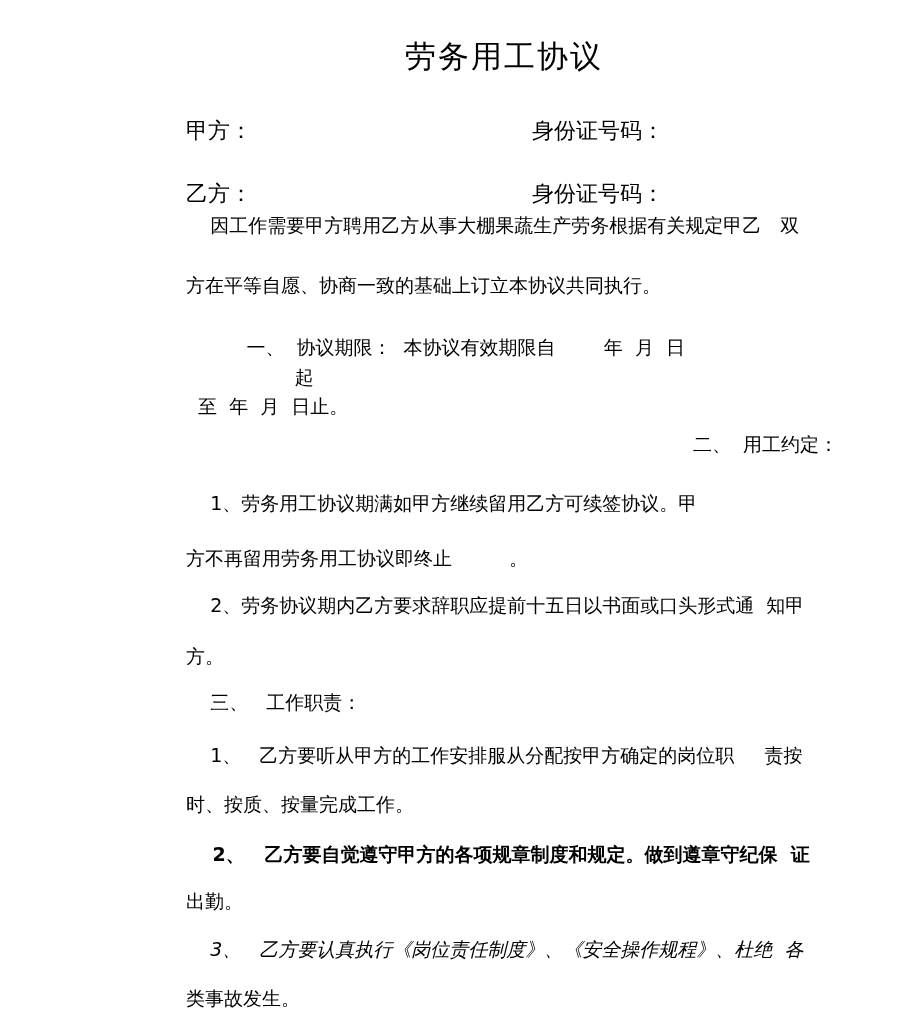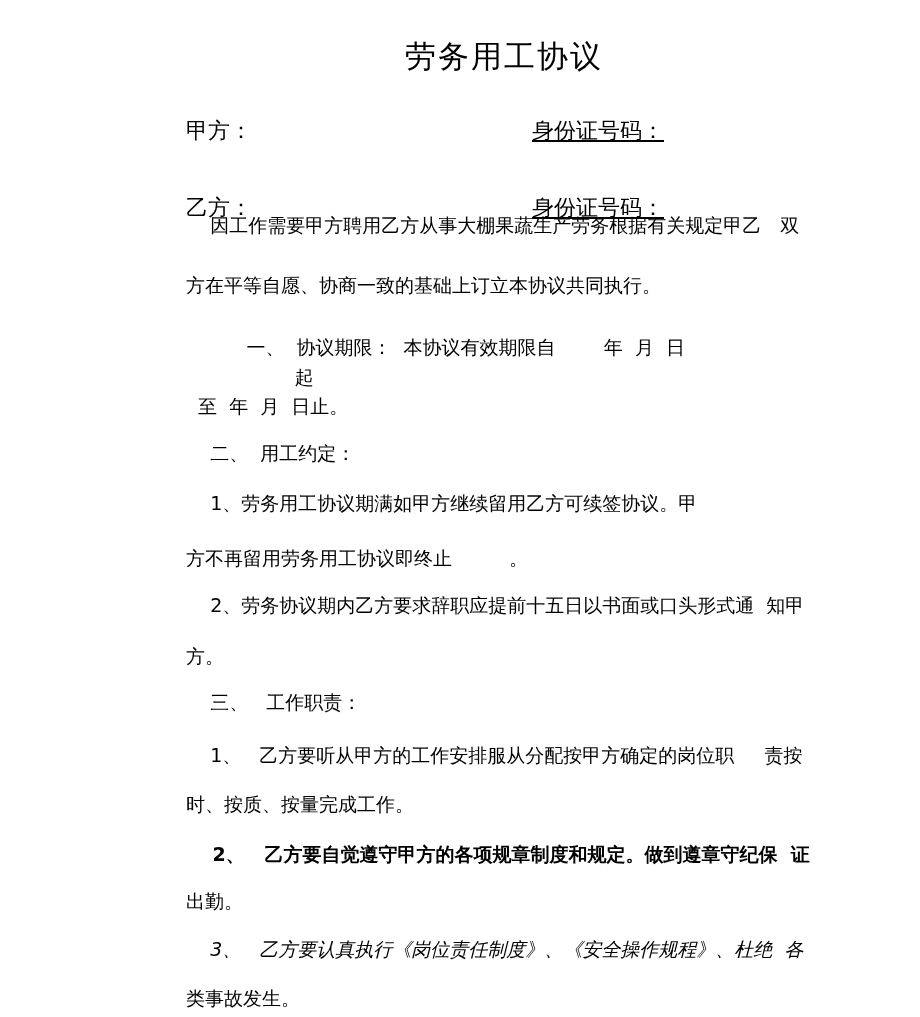--- a/index.html
+++ b/index.html
@@ -48,24 +48,24 @@
   }
   .party-row .label,
   .party-row .idlabel {
     position: absolute;
     top: 0;
     font-size: 22px;
     line-height: 26px;
     white-space: pre;
   }
   .party-row .label { left: 0; }
-  .party-row .idlabel { left: 346px; text-decoration: underline; }
+  .party-row .idlabel { left: 346px; }
 
   .row-jiafang { top: 118px; }
-  .row-yifang  { top: 195px; }
+  .row-yifang  { top: 181px; }
 
   
   .para {
     position: absolute;
     left: 142px;
     width: 652px;
     font-size: 19px;
     line-height: 26px;
   }
   .para .ln {
@@ -74,21 +74,21 @@
     height: 26px;
   }
 
   .p-intro-a  { top: 212px; }
   .p-intro-b  { top: 272px; }
 
   .p-sec1-a   { top: 334px; }
   .p-sec1-b   { top: 364px; }
   .p-sec1-c   { top: 393px; }
 
-  .p-sec2-h   { top: 440px; }
+  .p-sec2-h   { top: 431px; text-align: right; }
   .p-sec2-1a  { top: 490px; }
   .p-sec2-1b  { top: 545px; }
   .p-sec2-2a  { top: 592px; }
   .p-sec2-2b  { top: 643px; }
 
   .p-sec3-h   { top: 689px; }
   .p-sec3-1a  { top: 742px; }
   .p-sec3-1b  { top: 791px; }
   .p-sec3-2a  { top: 841px; font-weight: bold; }
   .p-sec3-2b  { top: 888px; }

